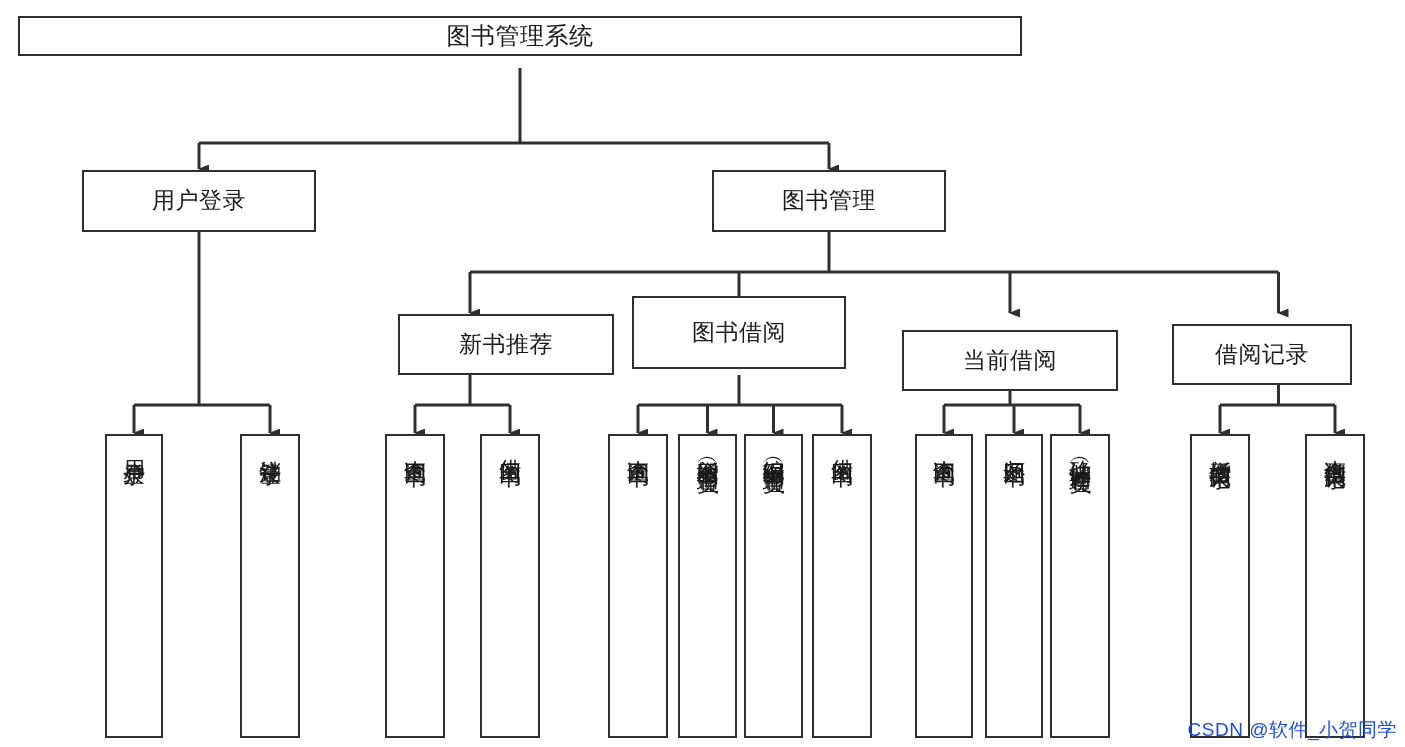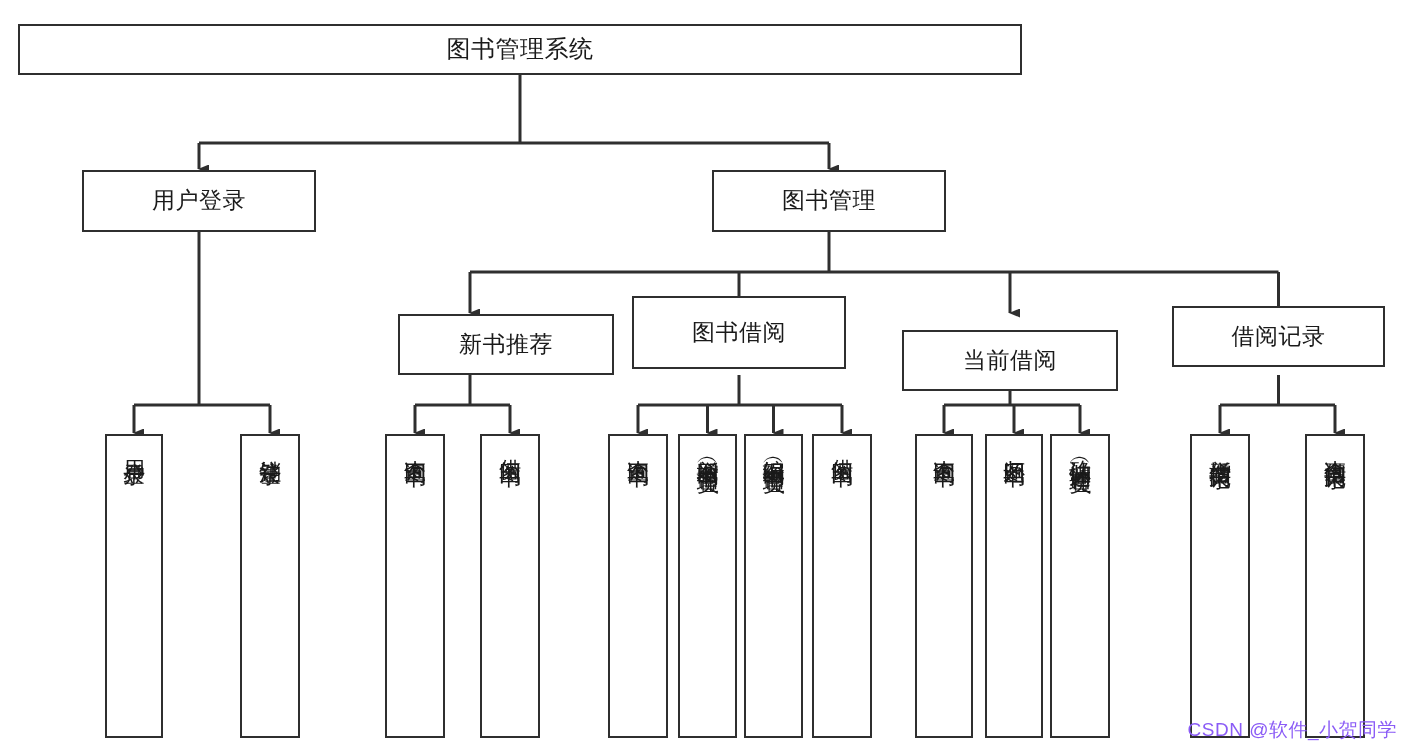--- a/index.html
+++ b/index.html
@@ -63,21 +63,21 @@
     line-height: 1.02;
     letter-spacing: 2px;
     white-space: nowrap;
     -webkit-text-orientation: upright;
   }
   #watermark {
     position: absolute;
     right: 8px;
     bottom: 4px;
     font-size: 19px;
-    color: #8b5cf6;
+    color: #1d4ed8;
     white-space: nowrap;
     letter-spacing: 0.5px;
     pointer-events: none;
   }
 </style>
 </head>
 <body>
 
 <div id="diagram-root">
 
@@ -118,39 +118,39 @@
         <line x1="1014" y1="405" x2="1014" y2="433" stroke="#2f2f2f" stroke-width="3" marker-end="url(#arrowhead)"></line>
         <line x1="1080" y1="405" x2="1080" y2="433" stroke="#2f2f2f" stroke-width="3" marker-end="url(#arrowhead)"></line>
         <line x1="1278.5" y1="375" x2="1278.5" y2="405" stroke="#2f2f2f" stroke-width="3"></line>
         <line x1="1220" y1="405" x2="1335" y2="405" stroke="#2f2f2f" stroke-width="3"></line>
         <line x1="1220" y1="405" x2="1220" y2="433" stroke="#2f2f2f" stroke-width="3" marker-end="url(#arrowhead)"></line>
         <line x1="1335" y1="405" x2="1335" y2="433" stroke="#2f2f2f" stroke-width="3" marker-end="url(#arrowhead)"></line>
       </g>
   </svg>
 
   <div id="nodes-layer">
-      <div class="node horizontal root" style="left: 18px; top: 24px; width: 1004px; height: 51px;">
+      <div class="node horizontal root" style="left: 18px; top: 16px; width: 1004px; height: 40px;">
         <span class="node-label">图书管理系统</span>
       </div>
       <div class="node horizontal" style="left: 82px; top: 170px; width: 234px; height: 62px;">
         <span class="node-label">用户登录</span>
       </div>
       <div class="node horizontal" style="left: 712px; top: 170px; width: 234px; height: 62px;">
         <span class="node-label">图书管理</span>
       </div>
       <div class="node horizontal" style="left: 362px; top: 314px; width: 216px; height: 61px; margin-left: 36px;">
         <span class="node-label">新书推荐</span>
       </div>
       <div class="node horizontal" style="left: 632px; top: 296px; width: 214px; height: 73px;">
         <span class="node-label">图书借阅</span>
       </div>
       <div class="node horizontal" style="left: 902px; top: 314px; width: 216px; height: 61px; margin-top: 16px;">
         <span class="node-label">当前借阅</span>
       </div>
-      <div class="node horizontal" style="left: 1172px; top: 306px; width: 213px; height: 61px;">
+      <div class="node horizontal" style="left: 1172px; top: 324px; width: 180px; height: 61px;">
         <span class="node-label">借阅记录</span>
       </div>
       <div class="node vertical" style="left: 105px; top: 434px; width: 58px; height: 304px;">
         <span class="node-label">用户登录</span>
       </div>
       <div class="node vertical" style="left: 240px; top: 434px; width: 60px; height: 304px;">
         <span class="node-label">注销登录</span>
       </div>
       <div class="node vertical" style="left: 385px; top: 434px; width: 60px; height: 304px;">
         <span class="node-label">查询图书</span>

